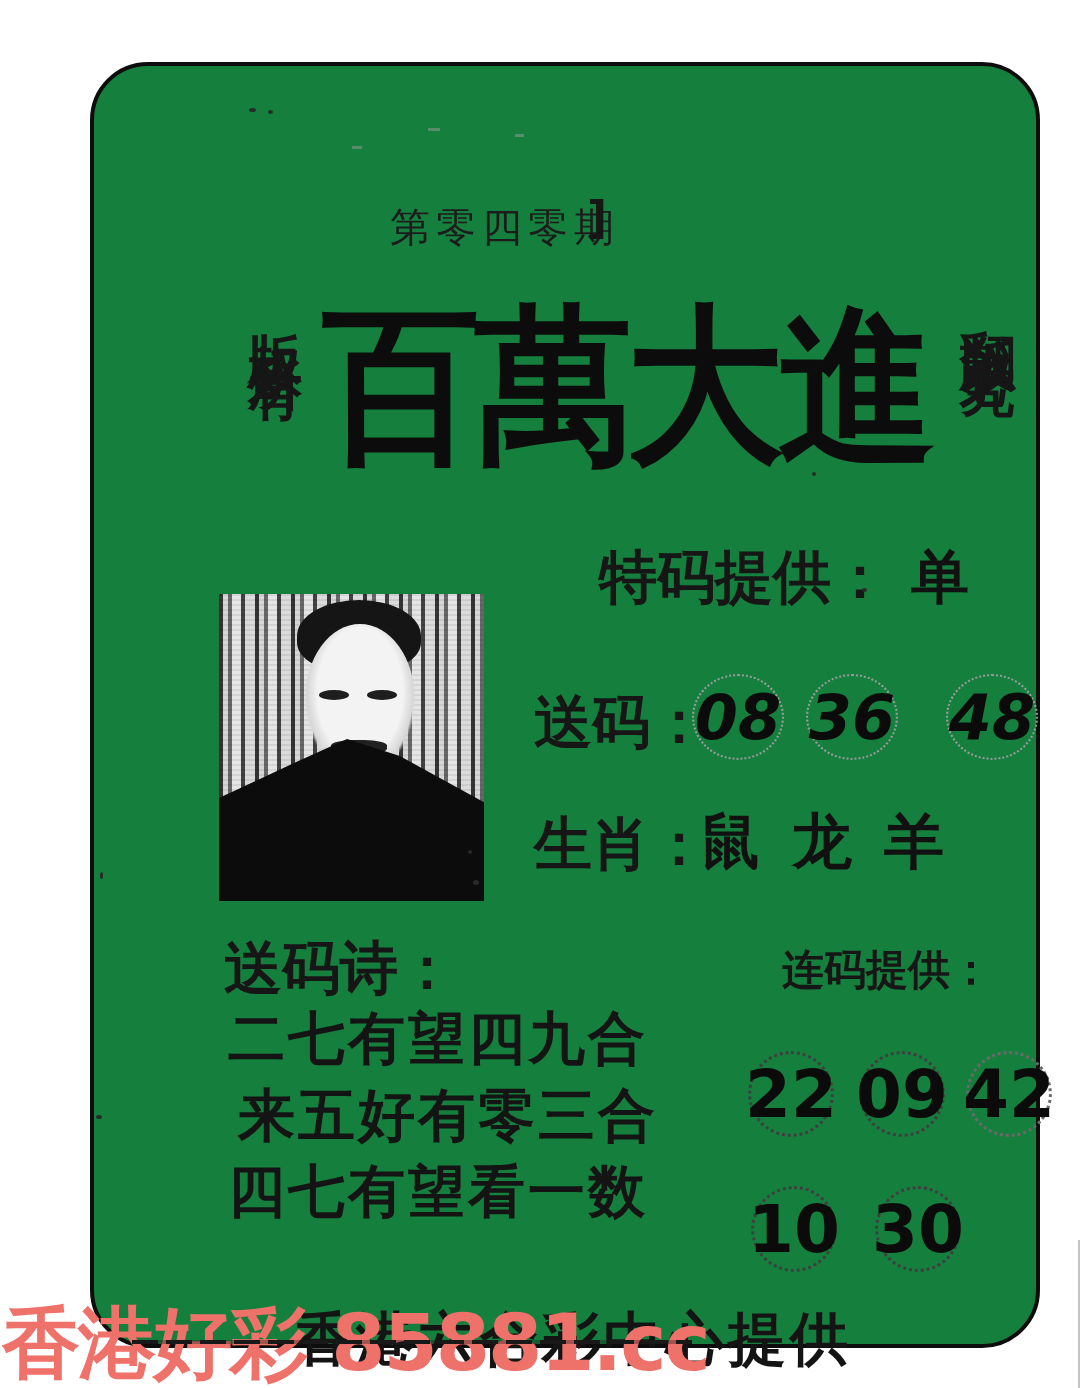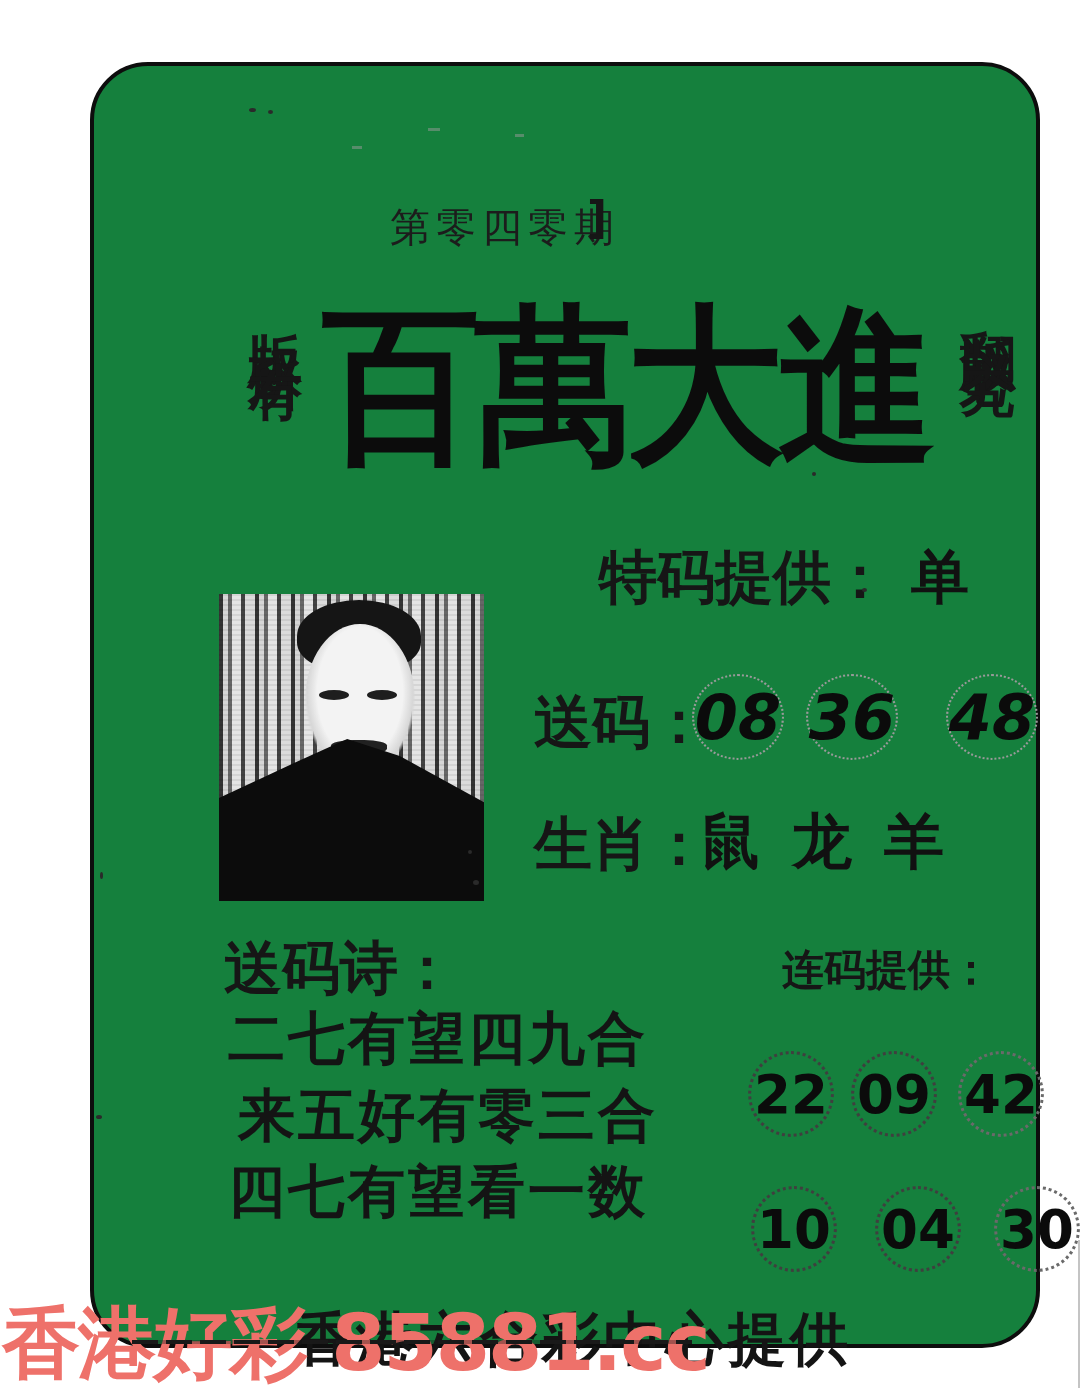--- a/index.html
+++ b/index.html
@@ -57,23 +57,23 @@
   }
   .gift-circle:nth-child(2){margin-left:22px;}
   .gift-circle:nth-child(3){margin-left:48px;}
   .link-label{position:absolute;left:688px;top:876px;font-size:42px;}
   .link-row{position:absolute;display:flex;}
   .link-row.r1{left:654px;top:985px;}
   .link-row.r2{left:657px;top:1120px;}
   .link-circle{
     width:86px;height:86px;border:3px dotted #3f3f3f;border-radius:50%;
     display:flex;align-items:center;justify-content:center;box-sizing:border-box;
-    font-size:53px;
-  }
-  .link-row.r1 .link-circle:nth-child(2){margin-left:17px;}
+    font-size:66px;
+  }
+  .link-row.r1 .link-circle:nth-child(2){margin-left:25px;}
   .link-row.r1 .link-circle:nth-child(3){margin-left:21px;border-color:#6a6a6a;}
   .link-row.r2 .link-circle:nth-child(2){margin-left:38px;}
   .link-row.r2 .link-circle:nth-child(3){margin-left:33px;border-color:#6a6a6a;}
   
   .poem-title{position:absolute;left:130px;top:864px;}
   .poem-line{
     position:absolute;left:134px;width:430px;font-size:57px;font-weight:700;
     letter-spacing:3px;white-space:nowrap;color:#141414;
   }
   .poem-line.l0{top:935px;}
@@ -169,21 +169,20 @@
   <div class="poem-line l2">四七有望看一数</div>
 
   <div class="row-label link-label">连码提供：</div>
   <div class="link-row r1">
     <div class="link-circle num">22</div>
     <div class="link-circle num">09</div>
     <div class="link-circle num">42</div>
   </div>
   <div class="link-row r2">
     <div class="link-circle num">10</div>
-    <div class="link-circle num">04</div>
     <div class="link-circle num">30</div>
   </div>
 
   <div class="provider">香港六合彩中心提供</div>
 </div>
 
 <div class="watermark">香港好彩 85881.cc</div>
 <div class="overline"></div>
 
 <div class="speck" style="left:249px;top:108px;width:7px;height:4px;"></div>

